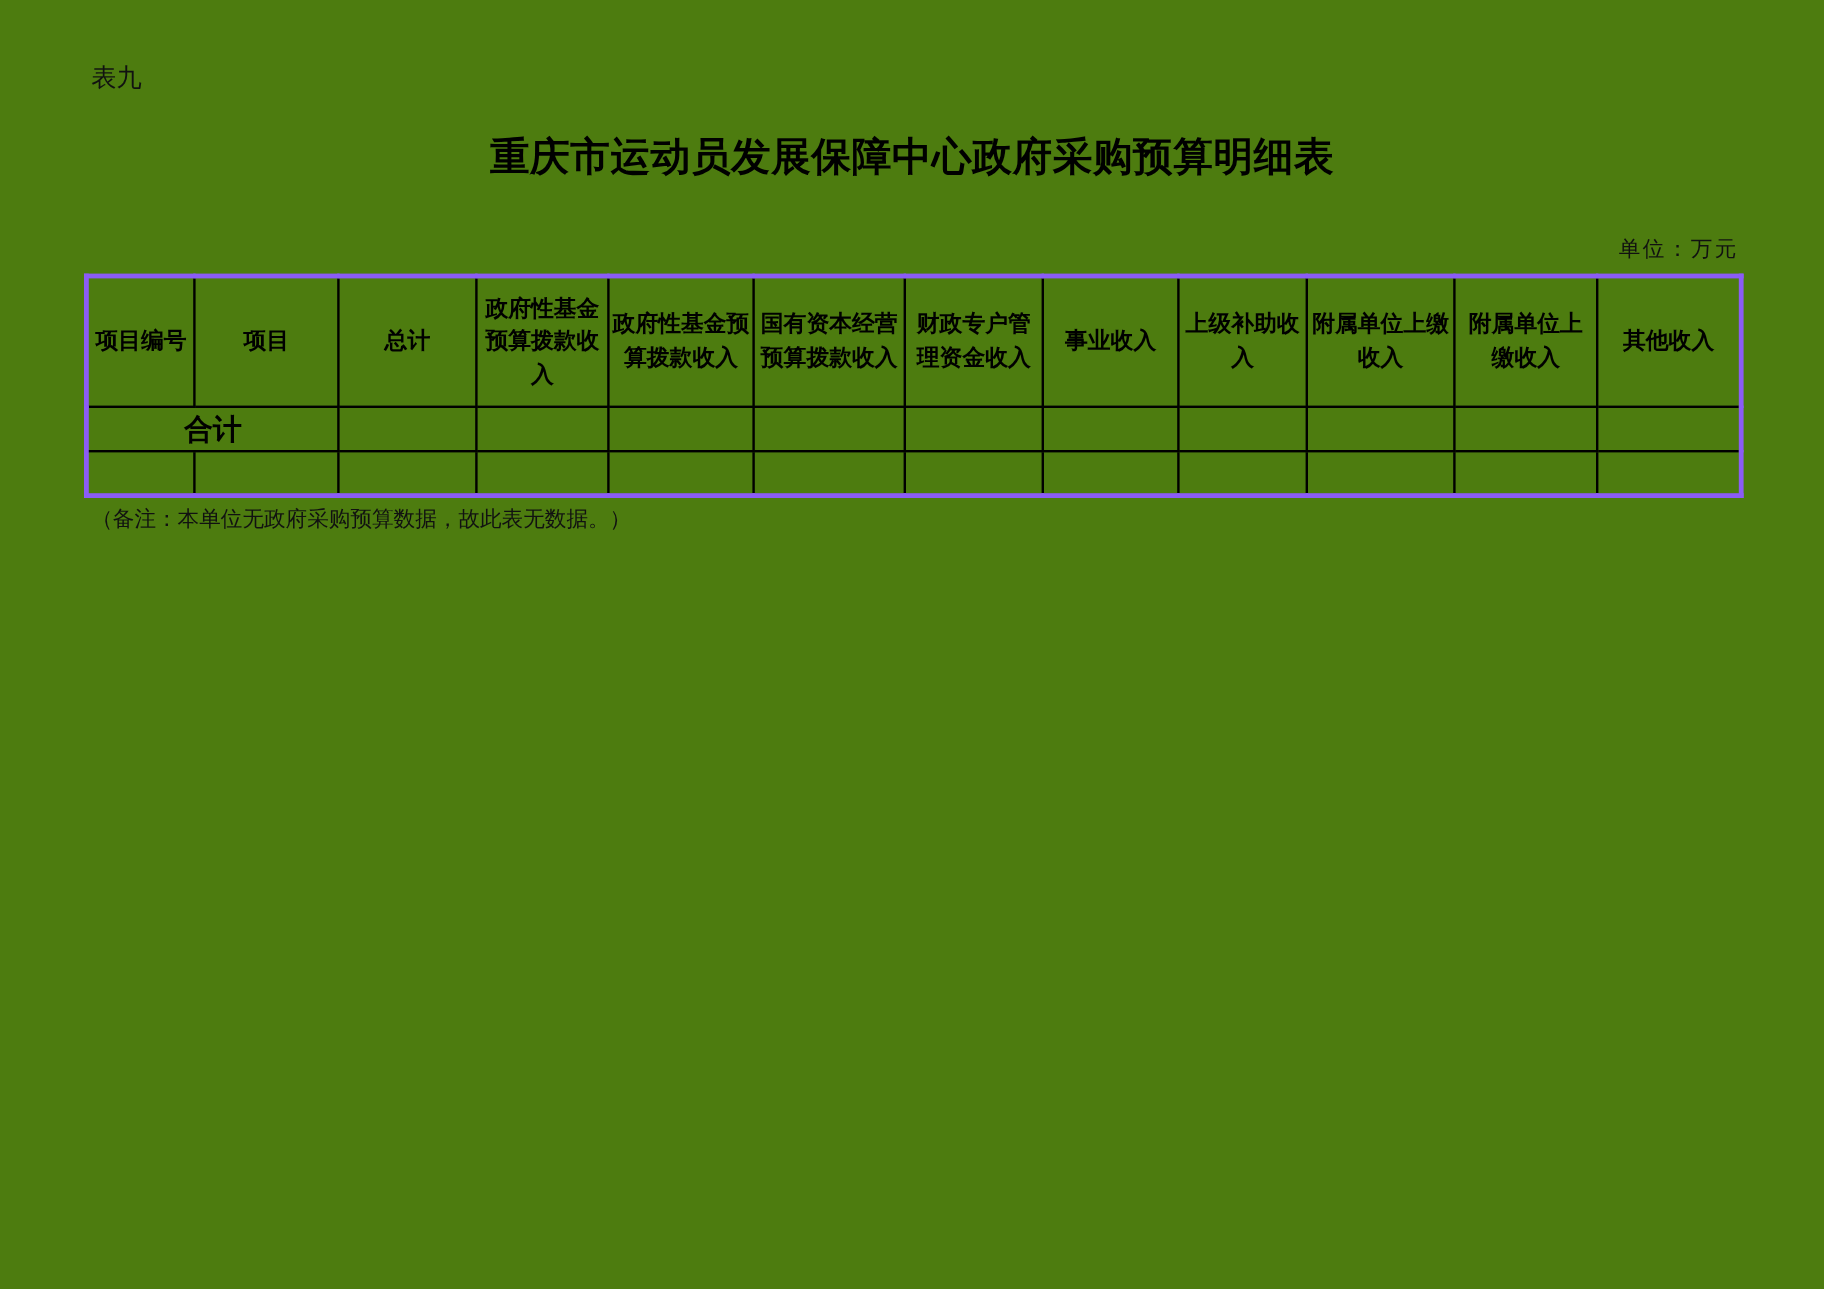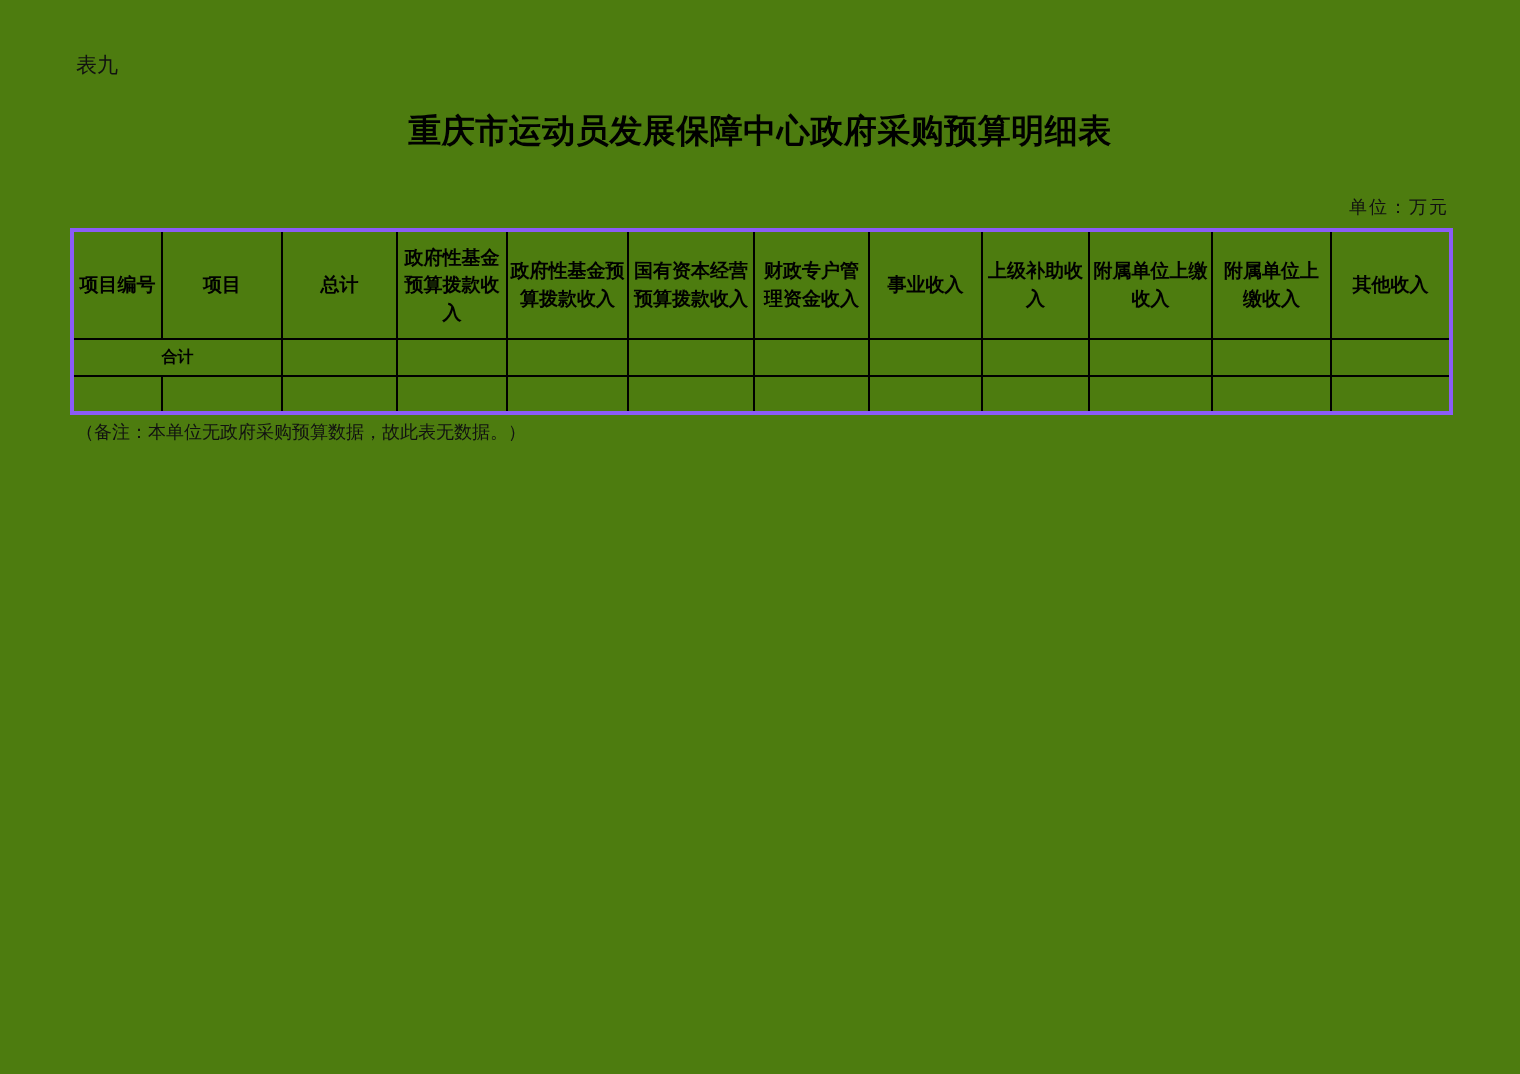--- a/index.html
+++ b/index.html
@@ -72,21 +72,21 @@
     font-size: 19px;
     line-height: 1.45;
     word-break: break-all;
     color: #000000;
   }
   table.budget tbody tr.row-total  { height: 37px; }
   table.budget tbody tr.row-blank  { height: 37px; }
   td.total-label-cell {
     font-family: "Liberation Sans", sans-serif;
     font-weight: bold;
-    font-size: 16px;
+    font-size: 24px;
   }
   .footnote {
     position: absolute;
     left: 76px;
     top: 420px;
     font-family: "Liberation Serif", serif;
     font-size: 18px;
     color: #111111;
     text-align: right;
   }

